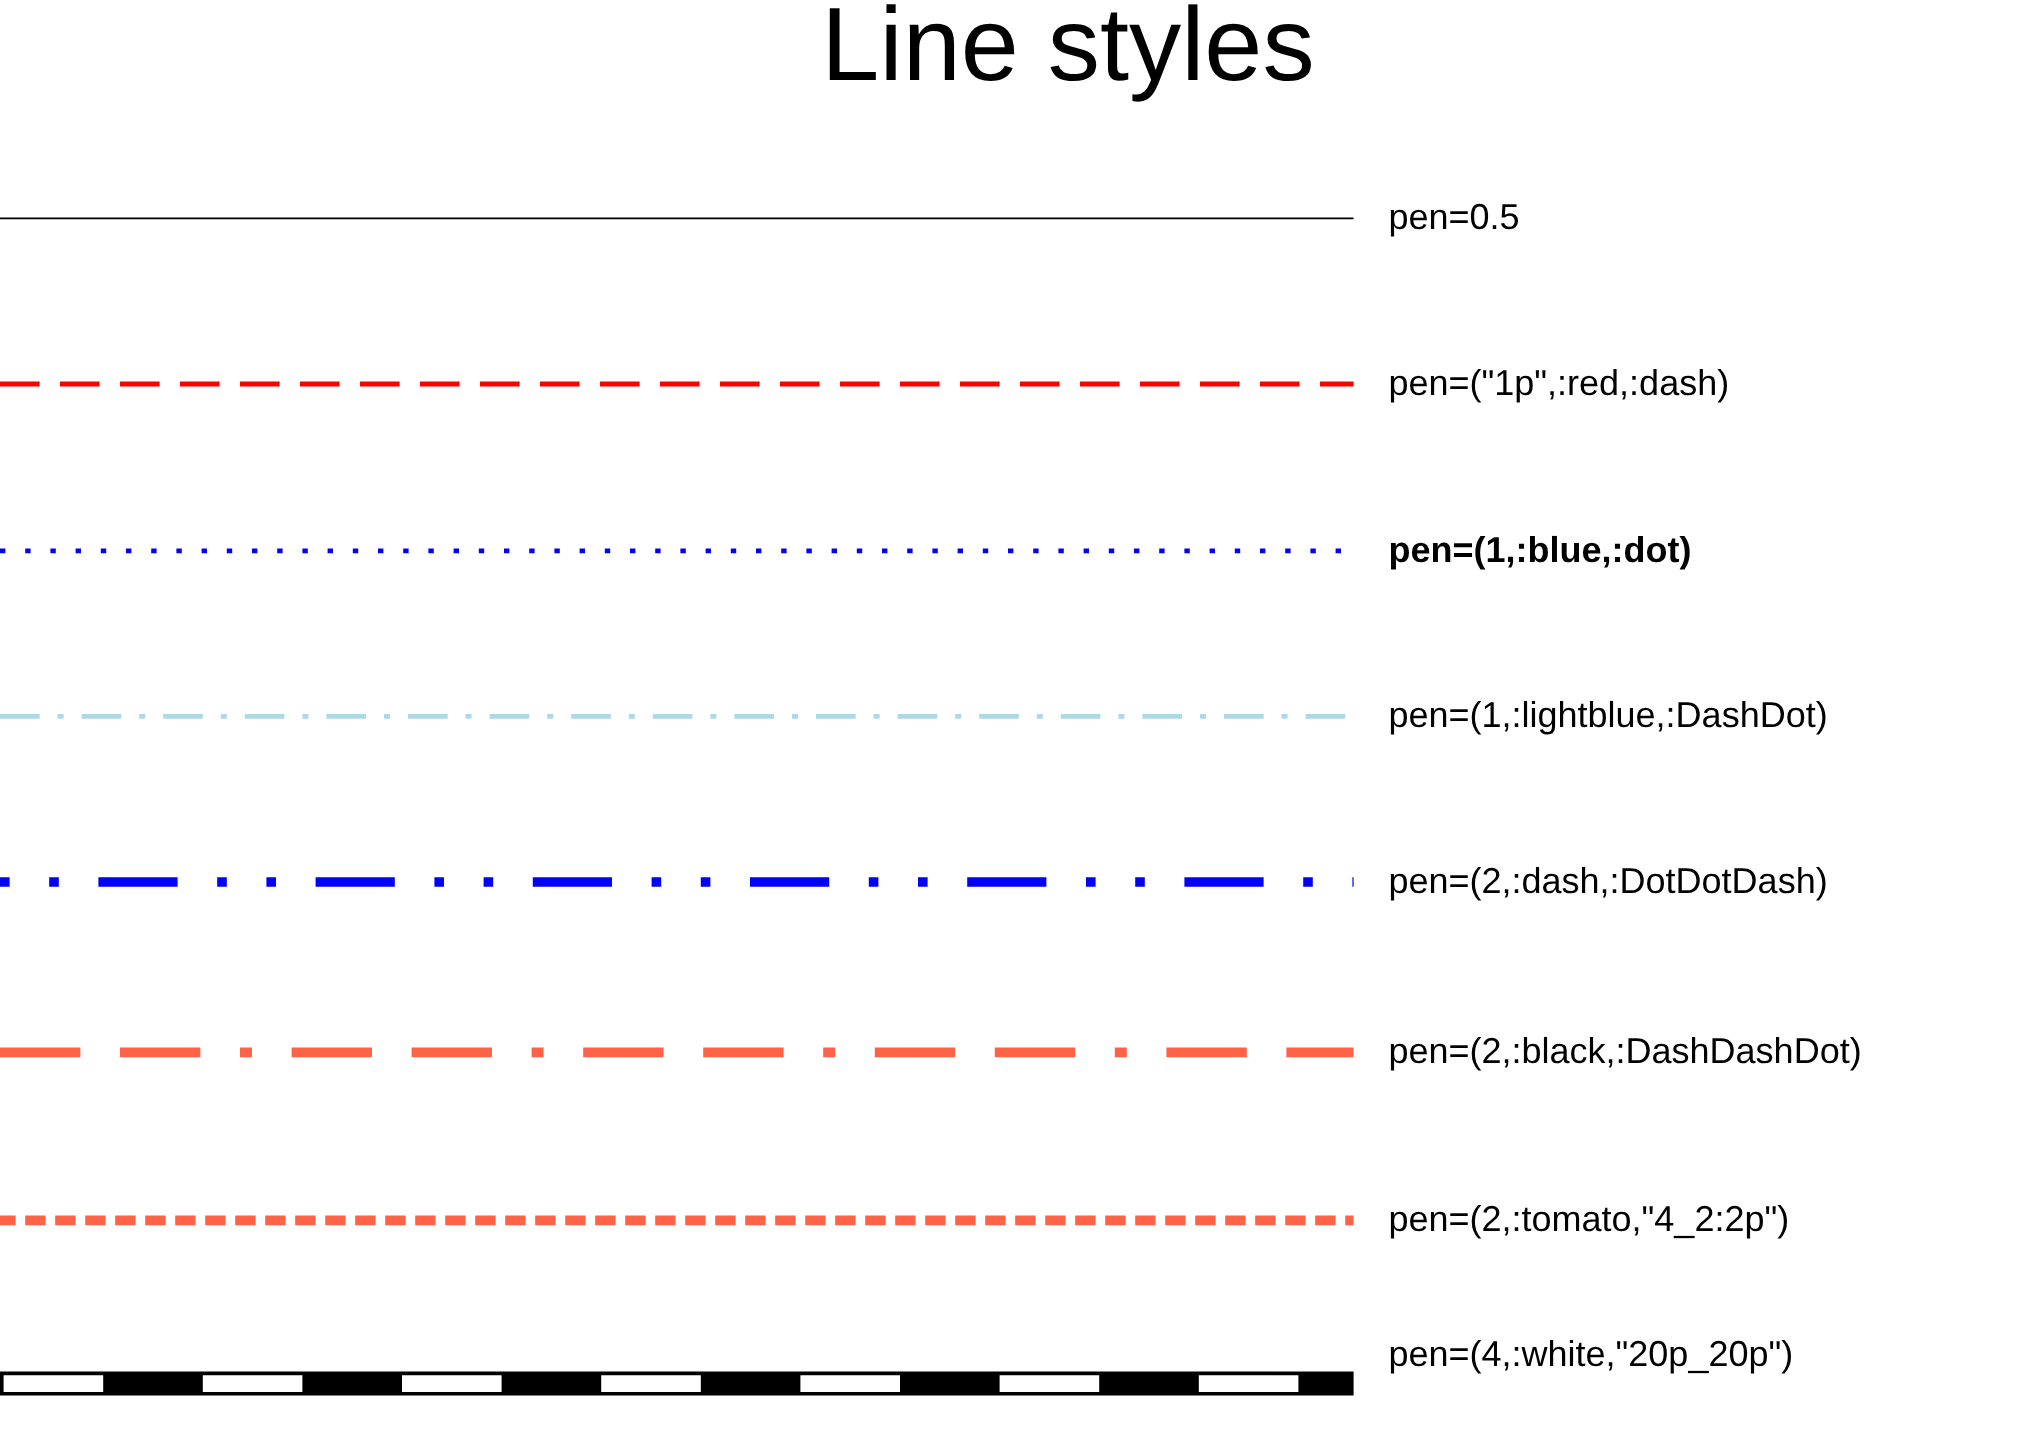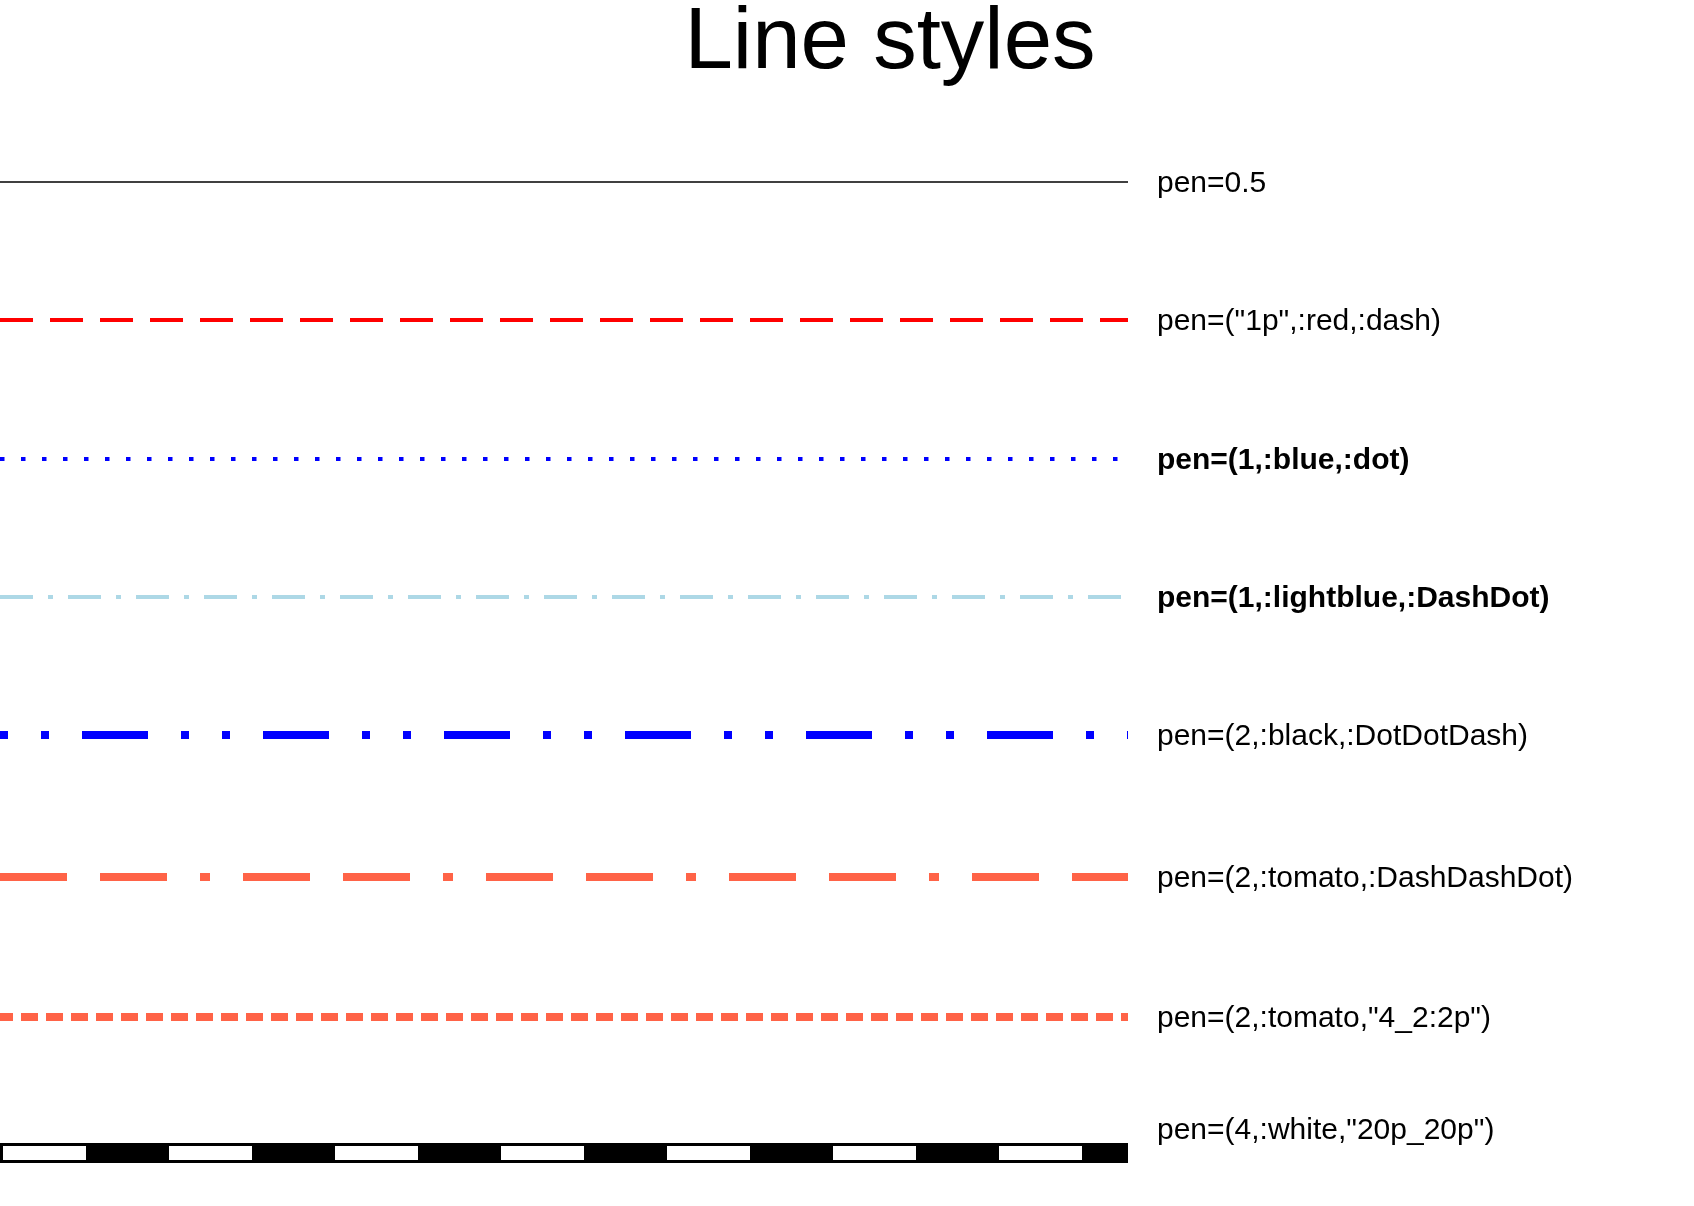--- a/index.html
+++ b/index.html
@@ -65,28 +65,28 @@
   <div id="labels">
       <div class="line-label" style="left: 1157px; top: 158px;">
         <div>pen=0.5</div>
       </div>
       <div class="line-label" style="left: 1157px; top: 296px;">
         <div>pen=("1p",:red,:dash)</div>
       </div>
       <div class="line-label" style="left: 1157px; top: 435px; font-weight: bold;">
         <div>pen=(1,:blue,:dot)</div>
       </div>
-      <div class="line-label" style="left: 1157px; top: 573px; font-weight: bold;">
+      <div class="line-label" style="left: 1157px; top: 573px;">
         <div>pen=(1,:lightblue,:DashDot)</div>
       </div>
       <div class="line-label" style="left: 1157px; top: 711px;">
-        <div>pen=(2,:black,:DotDotDash)</div>
+        <div>pen=(2,:dash,:DotDotDash)</div>
       </div>
       <div class="line-label" style="left: 1157px; top: 853px;">
-        <div>pen=(2,:tomato,:DashDashDot)</div>
+        <div>pen=(2,:black,:DashDashDot)</div>
       </div>
       <div class="line-label" style="left: 1157px; top: 993px;">
         <div>pen=(2,:tomato,"4_2:2p")</div>
       </div>
       <div class="line-label" style="left: 1157px; top: 1105px;">
         <div>pen=(4,:white,"20p_20p")</div>
       </div>
     </div>
 </div>
 

